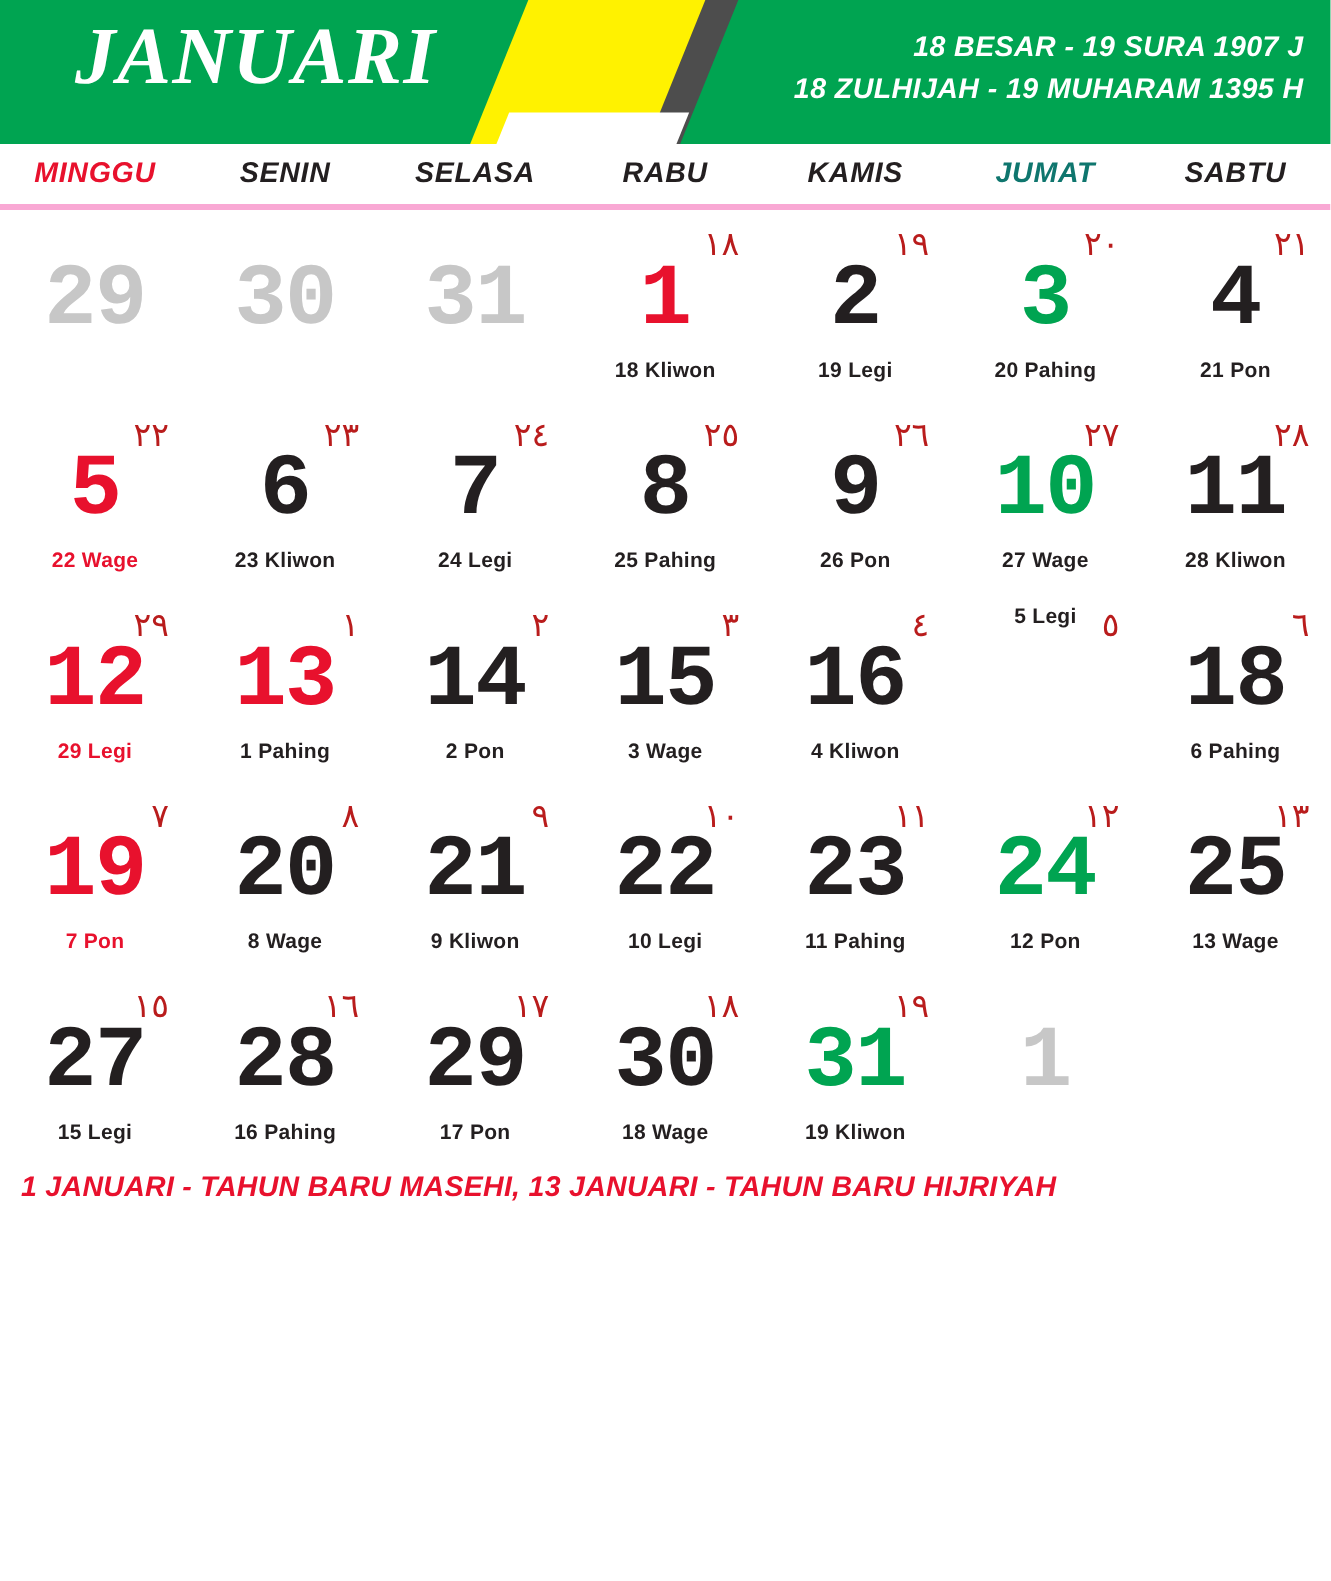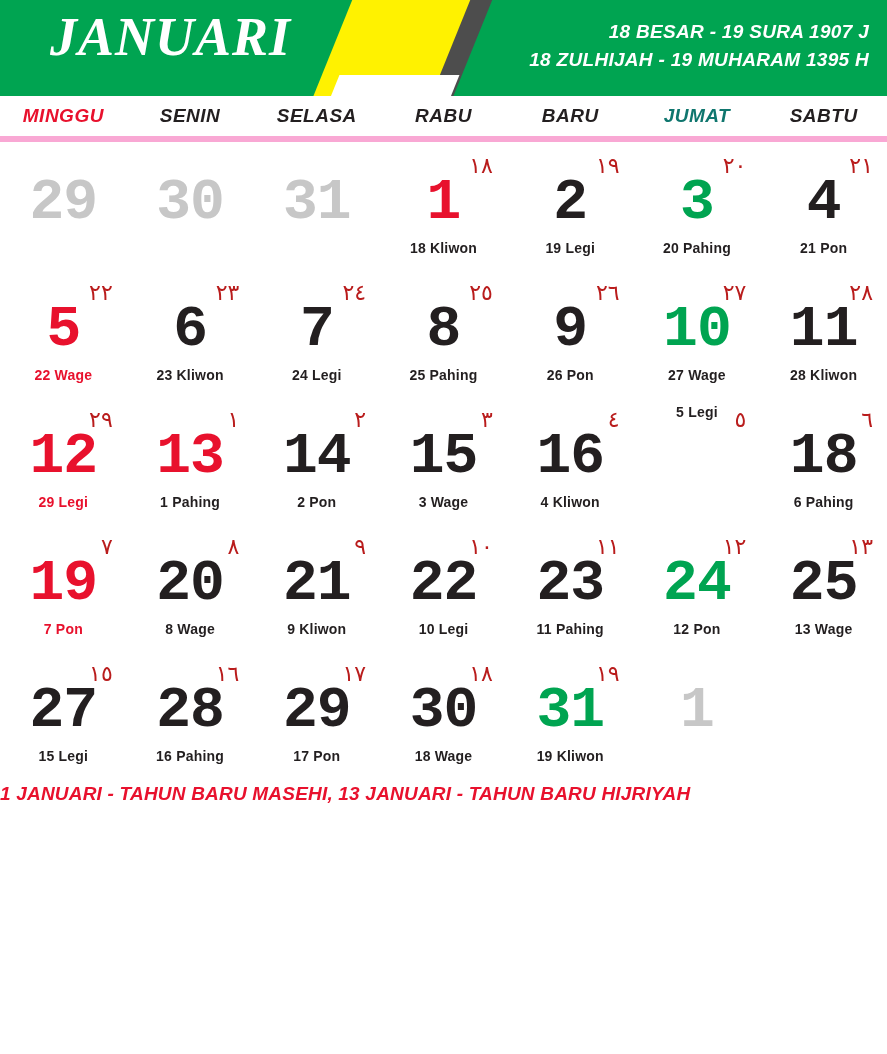--- a/index.html
+++ b/index.html
@@ -83,21 +83,21 @@
     width: 120px;
     height: 22px;
     background: #ffffff;
     transform: skewX(-22deg);
   }
 
   
   .daynames {
     display: grid;
     grid-template-columns: repeat(7, 1fr);
-    border-bottom: 6px solid #f9a8d4;
+    border-bottom: 4px solid #f9a8d4;
     height: 40px;
     align-items: center;
   }
   .dayname {
     text-align: center;
     font-family: "Liberation Sans", sans-serif;
     font-weight: bold;
     font-style: italic;
     font-size: 19px;
     color: #231f20;
@@ -144,20 +144,21 @@
     font-size: 14px;
     color: #231f20;
     margin-top: 8px;
     letter-spacing: 0.2px;
   }
   .pasaran.red { color: #e8112d; }
 
   
   .footnote {
     margin-top: 6px;
+    padding-left: 14px;
     font-family: "Liberation Sans", sans-serif;
     font-weight: bold;
     font-style: italic;
     font-size: 19px;
     color: #e8112d;
     letter-spacing: 0.2px;
   }
 </style>
 </head>
 <body>
@@ -172,21 +173,21 @@
     <div>18 BESAR - 19 SURA 1907 J</div>
     <div>18 ZULHIJAH - 19 MUHARAM 1395 H</div>
   </div>
 </div>
 
 <div class="daynames">
     <div class="dayname sunday">MINGGU</div>
     <div class="dayname">SENIN</div>
     <div class="dayname">SELASA</div>
     <div class="dayname">RABU</div>
-    <div class="dayname">BARU</div>
+    <div class="dayname">KAMIS</div>
     <div class="dayname friday">JUMAT</div>
     <div class="dayname">SABTU</div>
   </div>
 
 <div class="grid">
     <div class="cell">
       <div class="hijri"></div>
       <div class="gnum muted">29</div>
       <div class="pasaran"></div>
     </div>

